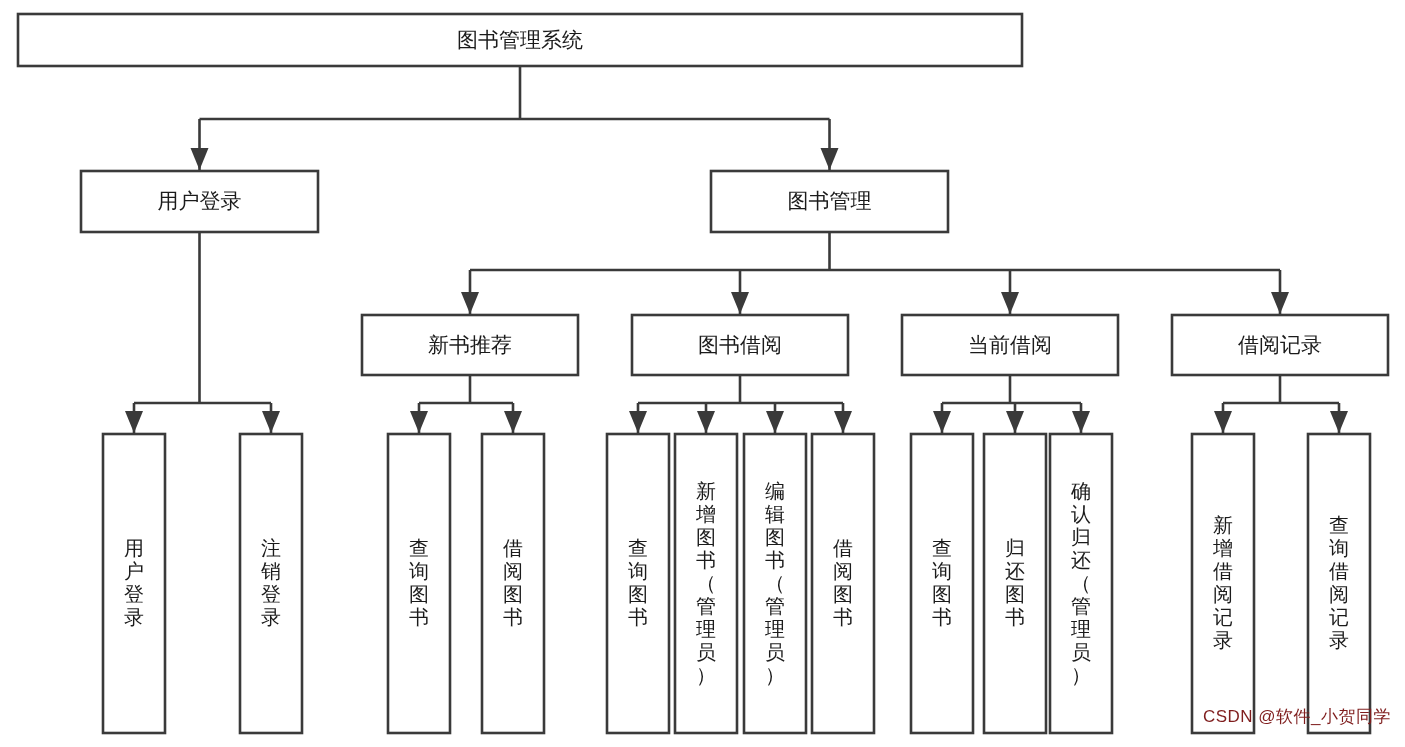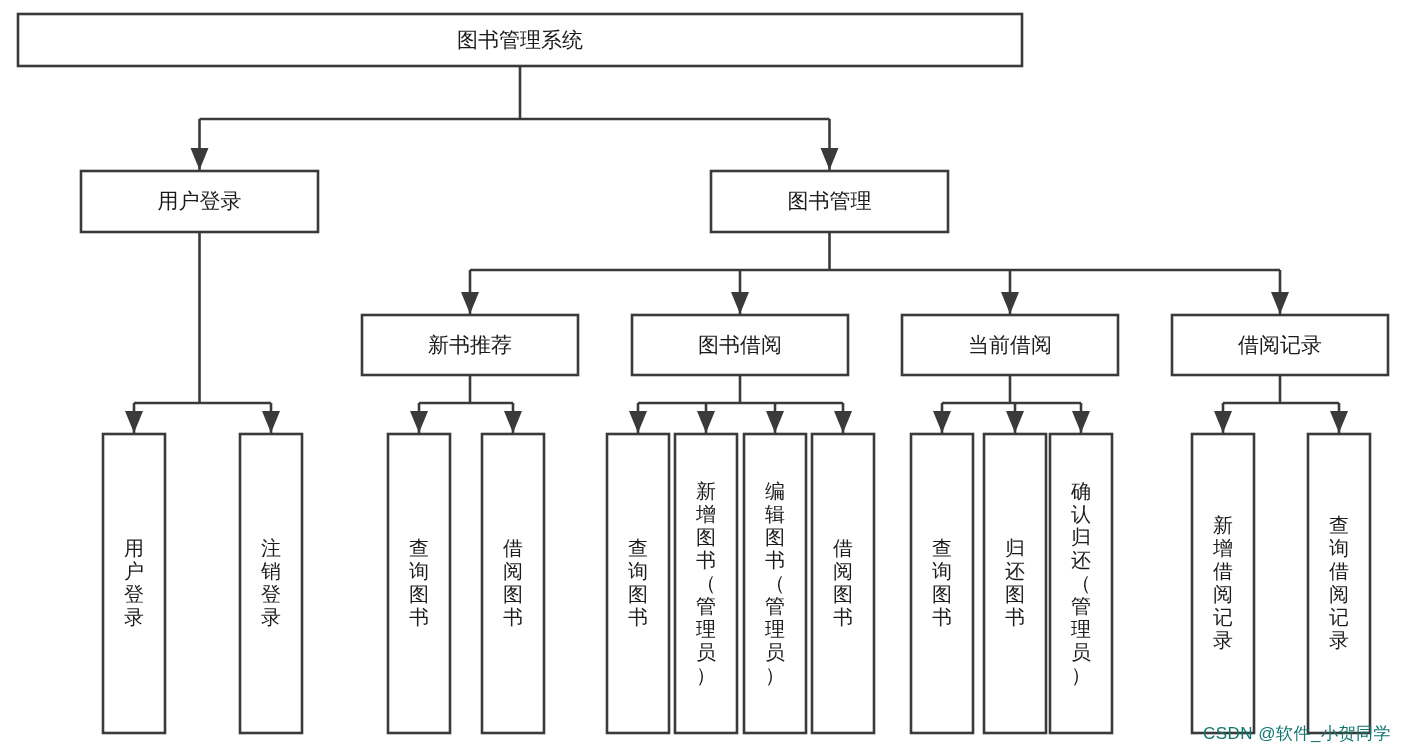--- a/index.html
+++ b/index.html
@@ -50,24 +50,24 @@
   }
   .node-label-v {
     font-family: "Liberation Sans", "DejaVu Sans", sans-serif;
     font-size: 20px;
     fill: #1b1b1b;
     text-anchor: middle;
   }
   .watermark-text {
     position: absolute;
     right: 14px;
-    bottom: 2px;
+    bottom: 19px;
     font-family: "Liberation Sans", "DejaVu Sans", sans-serif;
     font-size: 17px;
-    color: #0f766e;
+    color: #7f1d1d;
     letter-spacing: 0.5px;
     white-space: nowrap;
     user-select: none;
   }
 </style>
 </head>
 <body>
 
 <div id="diagram-root">
   <svg class="diagram-canvas" viewBox="0 0 1405 747">

